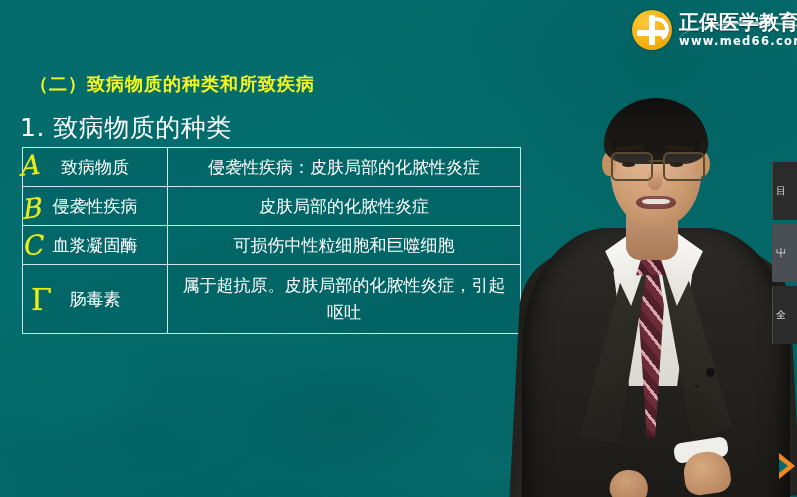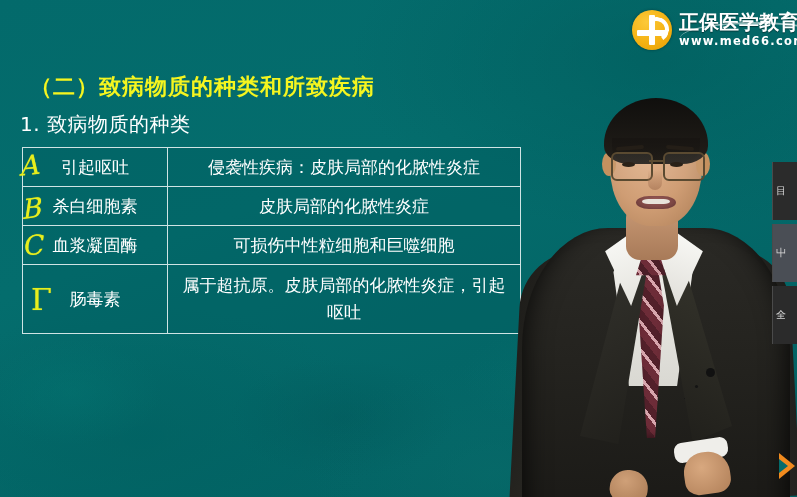--- a/index.html
+++ b/index.html
@@ -101,31 +101,31 @@
     border-top: 2px solid rgba(255,255,255,.55);
     border-radius: 50% / 100% 100% 0 0;
     pointer-events:none;
   }
 
   
   .title {
     position: absolute;
     left: 30px;
     top: 72px;
-    font-size: 22px;
+    font-size: 18px;
     font-weight: bold;
     color: #f5f51f;
     letter-spacing: 1px;
     white-space: nowrap;
   }
   .subtitle {
     position: absolute;
     left: 20px;
     top: 111px;
-    font-size: 20px;
+    font-size: 25px;
     color: #ffffff;
     letter-spacing: .5px;
     white-space: nowrap;
   }
 
   
   .tbl {
     position: absolute;
     left: 22px;
     top: 147px;
@@ -333,29 +333,29 @@
   <table class="tbl">
     <colgroup>
         <col class="col-a">
         <col class="col-b">
       </colgroup>
     <tbody>
 
       <tr class="r">
         <td>
           <span class="anno a">A</span>
-          <span>引起呕吐</span>
+          <span>致病物质</span>
         </td>
         <td>侵袭性疾病：皮肤局部的化脓性炎症</td>
       </tr>
 
       <tr class="r">
         <td>
           <span class="anno b">B</span>
-          <span>杀白细胞素</span>
+          <span>侵袭性疾病</span>
         </td>
         <td>皮肤局部的化脓性炎症</td>
       </tr>
 
       <tr class="r">
         <td>
           <span class="anno c">C</span>
           <span>血浆凝固酶</span>
         </td>
         <td>可损伤中性粒细胞和巨噬细胞</td>

